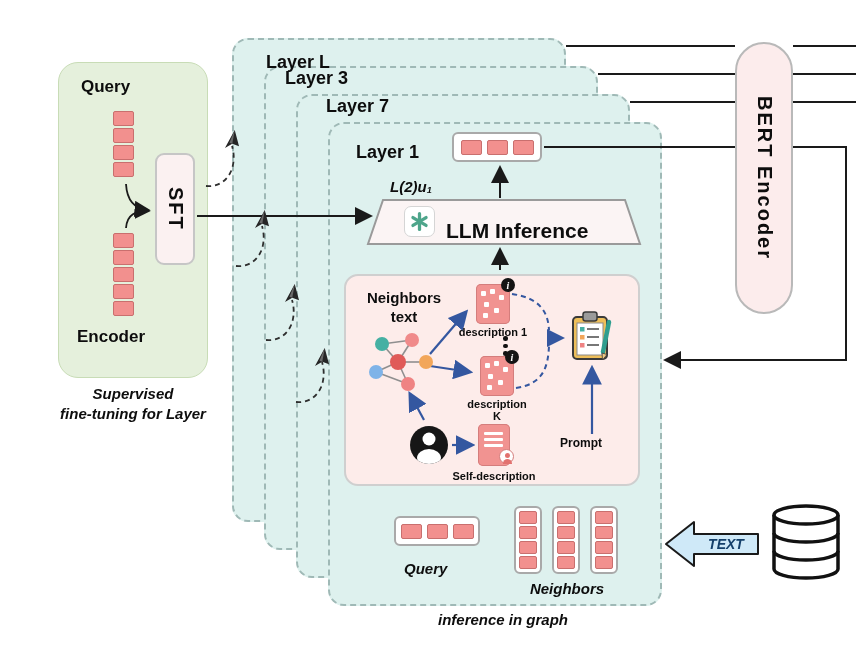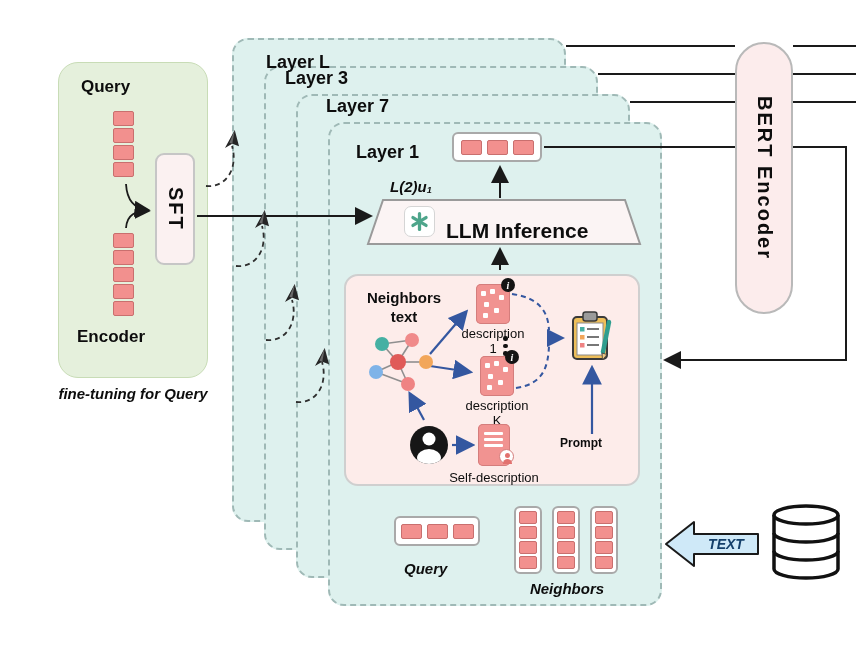--- a/index.html
+++ b/index.html
@@ -46,21 +46,21 @@
   .badge { position:absolute; right:-4px; bottom:2px; width:15px; height:15px; border-radius:50%;
            background:#fff; border:1px solid #d47d7c; }
   .badge::before { content:""; position:absolute; left:4.5px; top:2.5px; width:5px; height:5px; border-radius:50%; background:#e2726f; }
   .badge::after  { content:""; position:absolute; left:2.5px; top:8.5px; width:9px; height:5.5px; border-radius:5px 5px 0 0; background:#e2726f; }
 
   .vdots { position:absolute; left:503px; top:336px; display:flex; flex-direction:column; gap:3px; }
   .vdots i { width:4.5px; height:4.5px; background:#111; border-radius:50%; }
 
   .plane { position:absolute; width:20px; height:20px; }
 
-  .small-lbl { position:absolute; font-weight:normal; font-size:13px; text-align:center; color:#0d0d0d; }
+  .small-lbl { position:absolute; font-weight:bold; font-size:11px; text-align:center; color:#0d0d0d; }
   .overlay { position:absolute; left:0; top:0; pointer-events:none; }
   .ln  { stroke:#1a1a1a; stroke-width:2; fill:none; }
   .lnd { stroke:#2e2e2e; stroke-width:1.8; fill:none; stroke-dasharray:5 4; }
   .blu { stroke:var(--blue-arrow,#3457a0); stroke-width:2.2; fill:none; }
   .blud{ stroke:var(--blue-arrow,#3457a0); stroke-width:2; fill:none; stroke-dasharray:5 4; }
 </style>
 </head>
 <body>
 
 <div class="stage">
@@ -82,21 +82,22 @@
     <div class="tok-col abs" style="left:54px; top:170px;">
       <span class="tok"></span>
       <span class="tok"></span>
       <span class="tok"></span>
       <span class="tok"></span>
       <span class="tok"></span>
     </div>
     <div class="lbl" style="left:18px; top:264px; font-size:17px;">Encoder</div>
   </div>
   <div class="lbl it ctr" style="left:23px; top:384px; width:220px; font-size:15px; line-height:20px;">
-    <div>fine-tuning for Query</div>
+    <div>Supervised</div>
+    <div>fine-tuning for Layer</div>
   </div>
 
   <div class="pink-panel"></div>
 
   <div class="box-white-row" style="left:452px; top:132px; width:90px; height:30px;">
     <span class="tok"></span>
     <span class="tok"></span>
     <span class="tok"></span>
   </div>
 
@@ -291,20 +292,21 @@
     <span class="sline" style="top:20px;"></span>
     <span class="badge"></span>
   </div>
   <div class="small-lbl" style="left:446px; top:470px; width:96px;text-align:center;">Self-description</div>
 
   <div class="lbl" style="left:560px; top:436px; font-size:12px;">Prompt</div>
 
   <div class="lbl it" style="left:404px; top:560px; font-size:15px;">Query</div>
   <div class="lbl it ctr" style="left:512px; top:580px; width:110px; font-size:15px;">Neighbors</div>
   <div class="lbl it ctr" style="left:368px; top:610px; width:270px; font-size:15px; line-height:20px;">
+    <div>inference in graph</div>
   </div>
 
   <span class="plane" style="left:222px; top:132px; transform:rotate(-35deg);">
     <svg viewBox="0 0 24 24" width="20" height="20">
         <path d="M1 13 L23 2 L16 21 L11 14 Z" fill="#262626"></path>
         <path d="M11 14 L23 2 L9 11 Z" fill="#6a6a6a"></path>
       </svg>
   </span>
   <span class="plane" style="left:252px; top:212px; transform:rotate(-35deg);">
     <svg viewBox="0 0 24 24" width="20" height="20">

